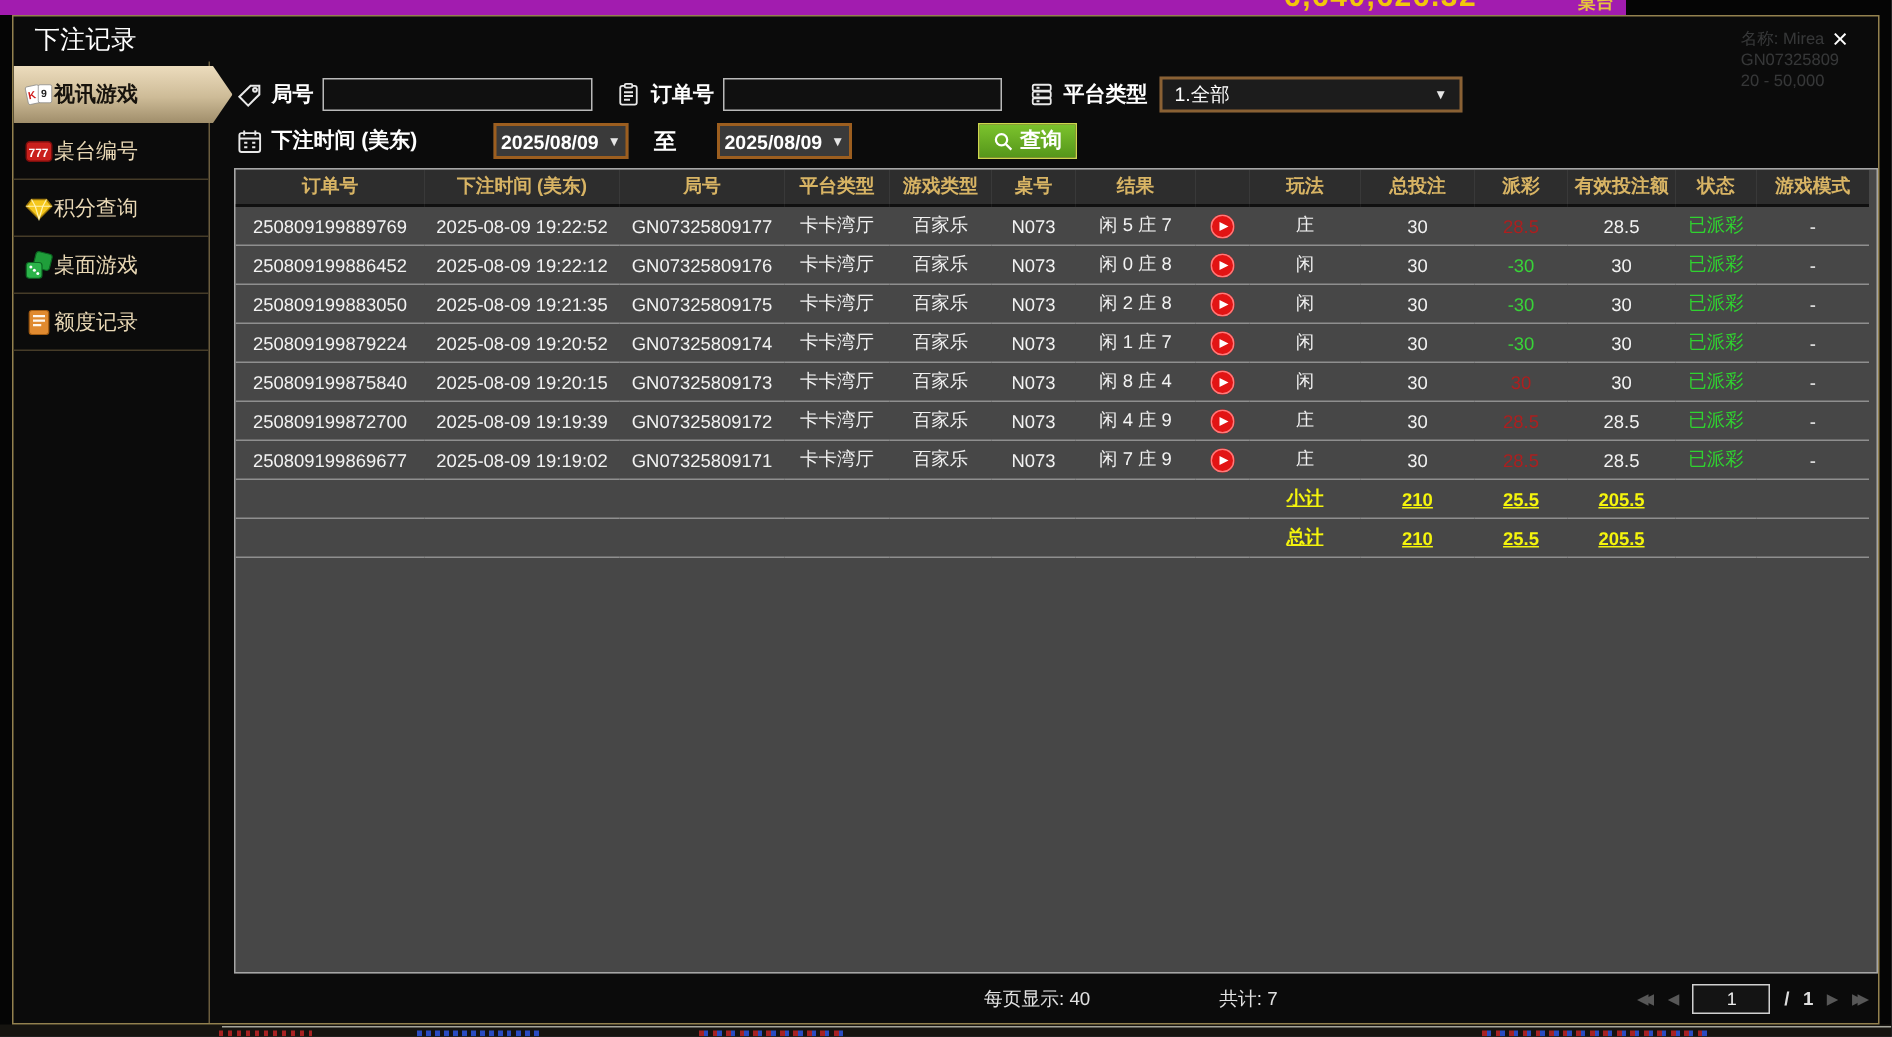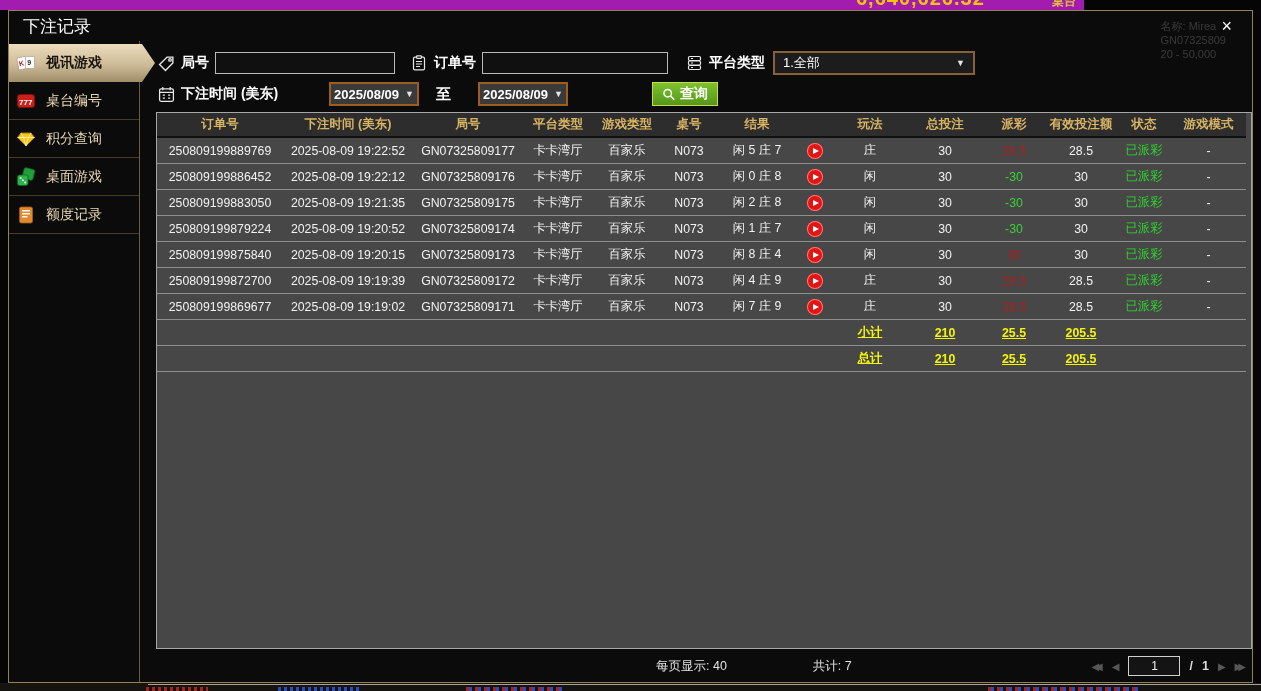--- a/index.html
+++ b/index.html
@@ -21,21 +21,21 @@
   
   .modal{position:absolute;left:8px;top:10px;width:1245px;height:673px;background:#0b0b0b;
     border:1px solid #93814f;box-sizing:border-box;display:flex;flex-direction:column;}
   .titlebar{height:30px;flex:0 0 30px;display:flex;align-items:center;padding:0 14px;position:relative;}
   .title{font-size:17px;color:#fff;}
   .close-btn{margin-left:auto;font-size:18px;color:#fff;cursor:pointer;padding:0 6px;line-height:1;}
   .ghost{position:absolute;right:26px;top:8px;opacity:.22;color:#cfd4d8;font-size:11px;line-height:14px;text-align:left;pointer-events:none;}
   .mbody{flex:1;display:flex;min-height:0;}
   
   .sidebar{width:131px;flex:0 0 131px;border-right:1px solid #6b5d3e;box-sizing:border-box;overflow:visible;padding-top:3px;}
-  .side-item{height:38px;display:flex;align-items:center;gap:10px;padding-left:7px;
+  .side-item{height:38px;display:flex;align-items:center;gap:0;padding-left:7px;
     border-bottom:1px solid #463c28;color:#ead9b6;font-size:14px;cursor:pointer;position:relative;box-sizing:border-box;}
   .side-item.active{width:146px;border-bottom:none;color:#17130d;font-weight:bold;z-index:6;
     background:linear-gradient(180deg,#ecdcbd 0%,#cdbb97 55%,#a08e6b 100%);
     clip-path:polygon(0 0,calc(100% - 13px) 0,100% 50%,calc(100% - 13px) 100%,0 100%);}
   .s-icon{width:20px;height:20px;flex:0 0 20px;display:flex;align-items:center;justify-content:center;}
   
   .content{flex:1;padding:9px 0 0 16px;display:flex;flex-direction:column;min-width:0;}
   .frow{display:flex;align-items:center;height:26px;margin-bottom:5px;font-size:14px;font-weight:bold;}
   .flabel{display:flex;align-items:center;gap:5px;white-space:nowrap;}
   input.txt{width:168px;height:20px;background:#101010;border:1px solid #b9b9b9;color:#fff;

